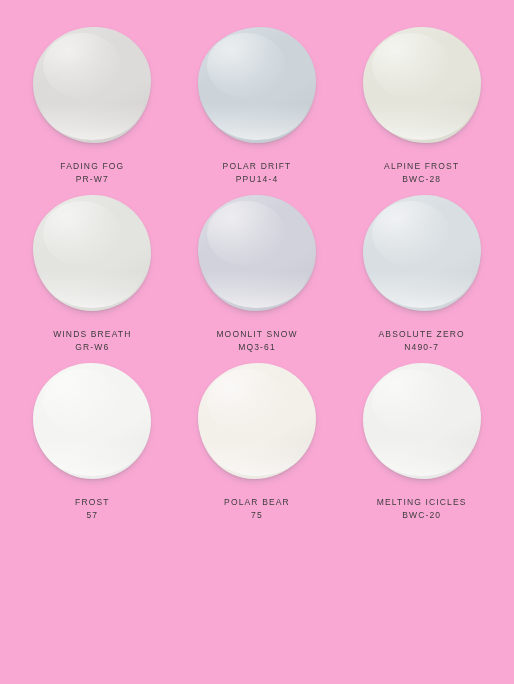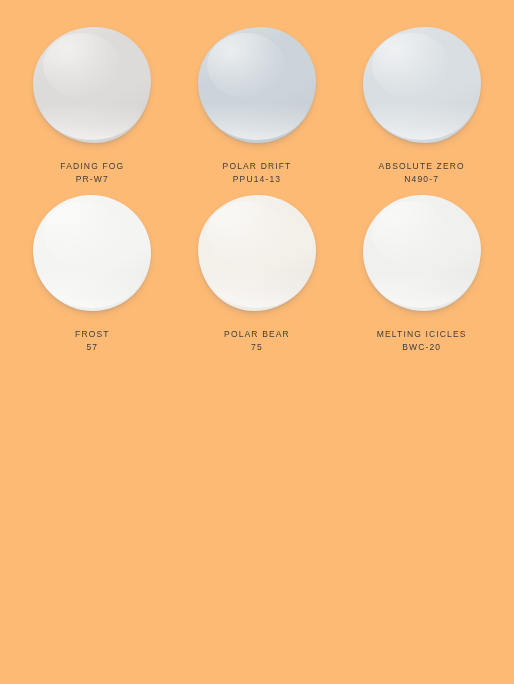--- a/index.html
+++ b/index.html
@@ -17,21 +17,21 @@
   }
 
   .palette-sheet {
     width: 514px;
     height: 684px;
     box-sizing: border-box;
     padding: 18px 10px 4px 10px;
     display: grid;
     grid-template-columns: repeat(3, 1fr);
     grid-template-rows: repeat(4, 1fr);
-    background: #fdba74;
+    background: #f9a8d4;
   }
 
   .swatch-cell {
     position: relative;
     display: flex;
     flex-direction: column;
     align-items: center;
     justify-content: flex-start;
   }
 
@@ -136,21 +136,48 @@
       <div class="swatch-label">FADING FOG</div>
       <div class="swatch-code">PR-W7</div>
     </div>
     <div class="swatch-cell">
       <div class="blob-wrap">
         <div class="blob" style="background: rgb(204, 212, 218); border-radius: 53% 47% 49% 51% / 48% 47% 53% 52%;">
           <div class="blob-rim"></div>
         </div>
       </div>
       <div class="swatch-label">POLAR DRIFT</div>
-      <div class="swatch-code">PPU14-13</div>
+      <div class="swatch-code">PPU14-4</div>
+    </div>
+    <div class="swatch-cell">
+      <div class="blob-wrap">
+        <div class="blob" style="background: rgb(228, 228, 218); border-radius: 50% 50% 46% 54% / 48% 48% 52% 52%;">
+          <div class="blob-rim"></div>
+        </div>
+      </div>
+      <div class="swatch-label">ALPINE FROST</div>
+      <div class="swatch-code">BWC-28</div>
+    </div>
+    <div class="swatch-cell">
+      <div class="blob-wrap">
+        <div class="blob" style="background: rgb(227, 227, 223); border-radius: 51% 49% 50% 50% / 46% 50% 50% 54%;">
+          <div class="blob-rim"></div>
+        </div>
+      </div>
+      <div class="swatch-label">WINDS BREATH</div>
+      <div class="swatch-code">GR-W6</div>
+    </div>
+    <div class="swatch-cell">
+      <div class="blob-wrap">
+        <div class="blob" style="background: rgb(210, 210, 220); border-radius: 50% 50% 52% 48% / 47% 49% 51% 53%;">
+          <div class="blob-rim"></div>
+        </div>
+      </div>
+      <div class="swatch-label">MOONLIT SNOW</div>
+      <div class="swatch-code">MQ3-61</div>
     </div>
     <div class="swatch-cell">
       <div class="blob-wrap">
         <div class="blob" style="background: rgb(216, 222, 226); border-radius: 53% 47% 47% 53% / 49% 48% 52% 51%;">
           <div class="blob-rim"></div>
         </div>
       </div>
       <div class="swatch-label">ABSOLUTE ZERO</div>
       <div class="swatch-code">N490-7</div>
     </div>

